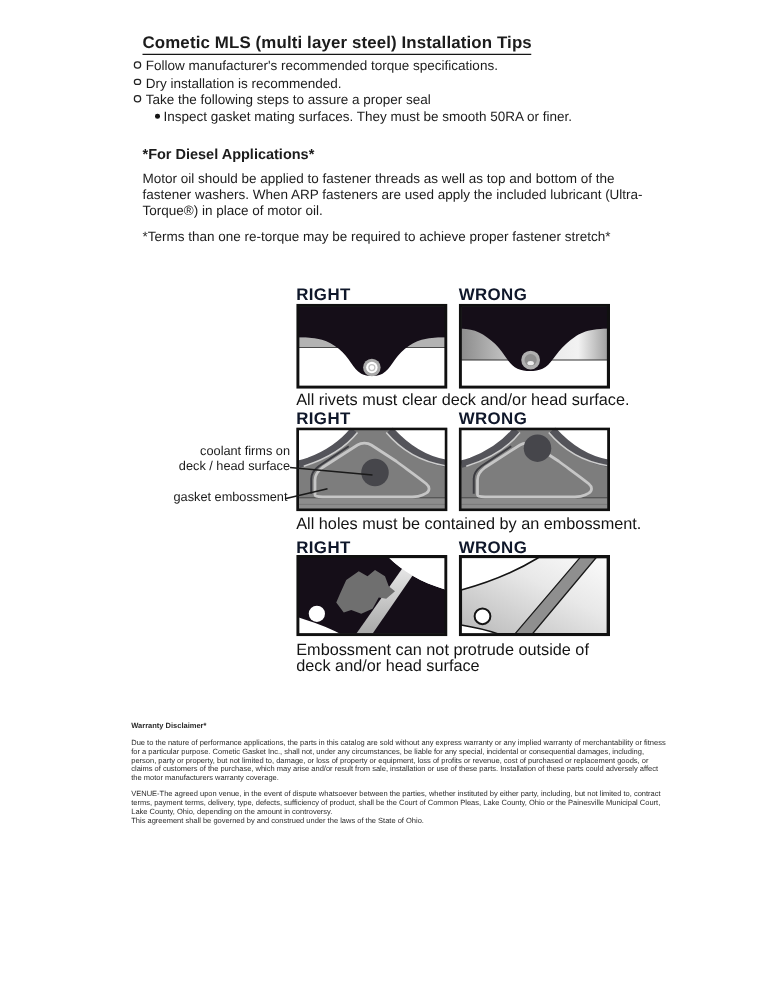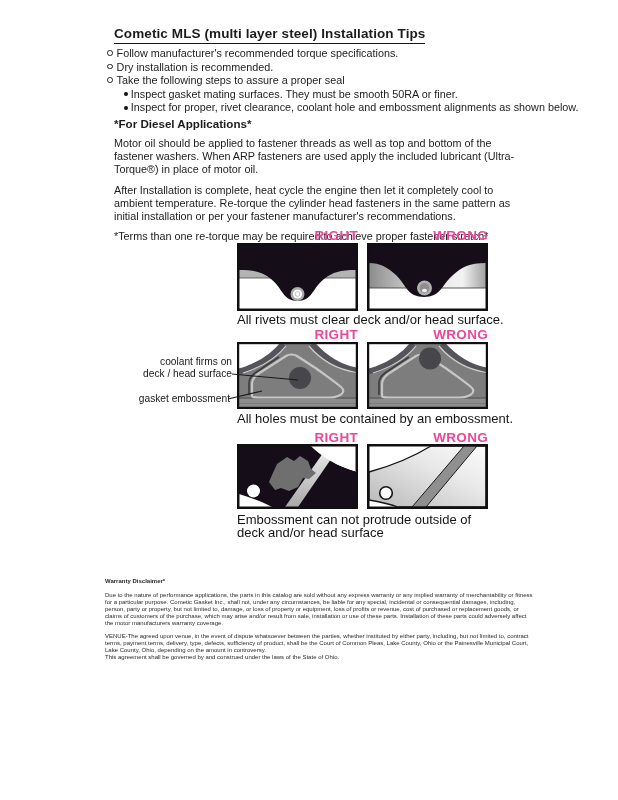--- a/index.html
+++ b/index.html
@@ -18,22 +18,22 @@
   .tip.indent{margin-left:17px;}
   .b1{display:inline-block;width:3.6px;height:3.6px;border:1px solid #222;border-radius:50%;
       margin-right:4px;vertical-align:1.5px;}
   .b2{display:inline-block;width:3.8px;height:3.8px;background:#141414;border-radius:50%;
       margin-right:3px;vertical-align:1.5px;}
   
   .diesel{position:absolute;left:114px;top:117px;width:408px;}
   .diesel h2{margin:0;font-size:11.6px;font-weight:bold;}
   .diesel p{margin:7px 0 0 0;font-size:10.8px;line-height:13.2px;}
   
-  .dlabel{position:absolute;width:121px;text-align:right;font-size:13.5px;font-weight:bold;
-          letter-spacing:.3px;color:#ec4899;}
+  .dlabel{position:absolute;width:121px;text-align:left;font-size:13.5px;font-weight:bold;
+          letter-spacing:.3px;color:#0f172a;}
   .panel{position:absolute;width:121px;}
   .panel svg{display:block;}
   .caption{position:absolute;font-size:13px;font-weight:normal;color:#141414;line-height:12.5px;}
   .sidelabel{position:absolute;font-size:10.2px;color:#1a1a1a;text-align:right;line-height:12.4px;}
   .leader{position:absolute;left:108px;top:340px;z-index:5;}
   
   .disclaimer{position:absolute;left:105px;top:578px;width:429px;font-size:6px;line-height:6.9px;color:#2a2a2a;}
   .disclaimer .dh{font-weight:bold;margin:0 0 7px 0;}
   .disclaimer p{margin:7px 0 0 0;}
   .disclaimer p.tight{margin-top:0;}
@@ -46,27 +46,25 @@
 
 <div class="page">
 
   <div class="title">Cometic MLS (multi layer steel) Installation Tips</div>
 
   <div class="tips">
     <div class="tip"><span class="b1"></span><span>Follow manufacturer's recommended torque specifications.</span></div>
     <div class="tip"><span class="b1"></span><span>Dry installation is recommended.</span></div>
     <div class="tip"><span class="b1"></span><span>Take the following steps to assure a proper seal</span></div>
     <div class="tip indent"><span class="b2"></span><span>Inspect gasket mating surfaces.  They must be smooth 50RA or finer.</span></div>
-    <div class="tip indent"><span class="b2"></span><span>Inspect for proper, rivet clearance, coolant hole and embossment alignments as shown below.</span></div>
   </div>
 
   <div class="diesel">
     <h2>*For Diesel Applications*</h2>
     <p>Motor oil should be applied to fastener threads as well as top and bottom of the fastener washers. When ARP fasteners are used apply the included lubricant (Ultra-Torque®) in place of motor oil.</p>
-    <p>After Installation is complete, heat cycle the engine then let it completely cool to ambient temperature. Re-torque the cylinder head fasteners in the same pattern as initial installation or per your fastener manufacturer's recommendations.</p>
     <p>*Terms than one re-torque may be required to achieve proper fastener stretch*</p>
   </div>
 
   <div class="dlabel" style="left:237px;top:228px;">RIGHT</div>
   <div class="dlabel" style="left:367px;top:228px;">WRONG</div>
 
   <div class="panel" style="left:237px;top:243px;">
     <svg width="121" height="68" viewBox="0 0 121 68">
       <rect width="121" height="68" fill="#ffffff"></rect>
       <rect x="2" y="27" width="117" height="8" fill="#b3b3b3"></rect>

